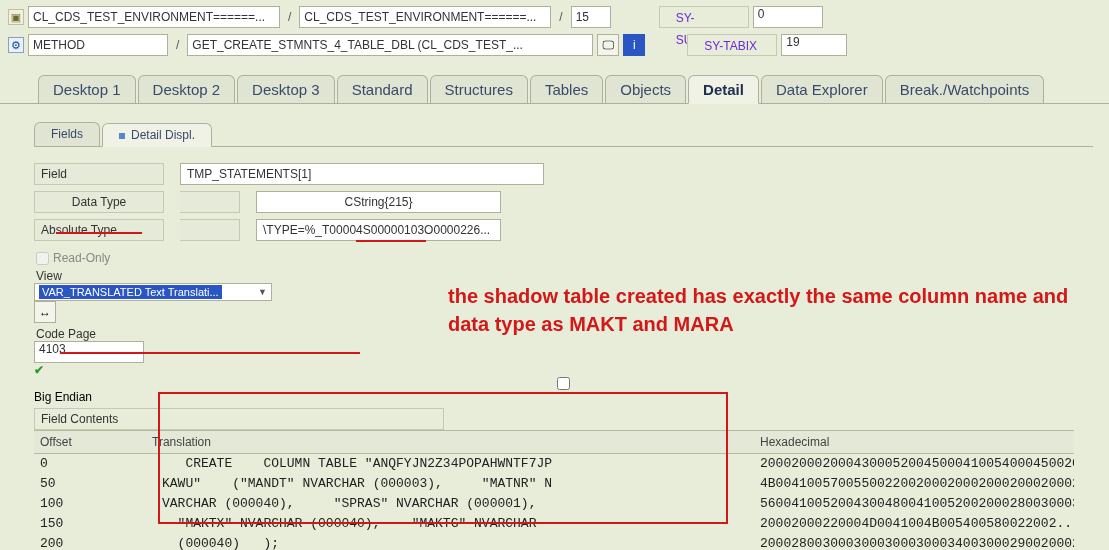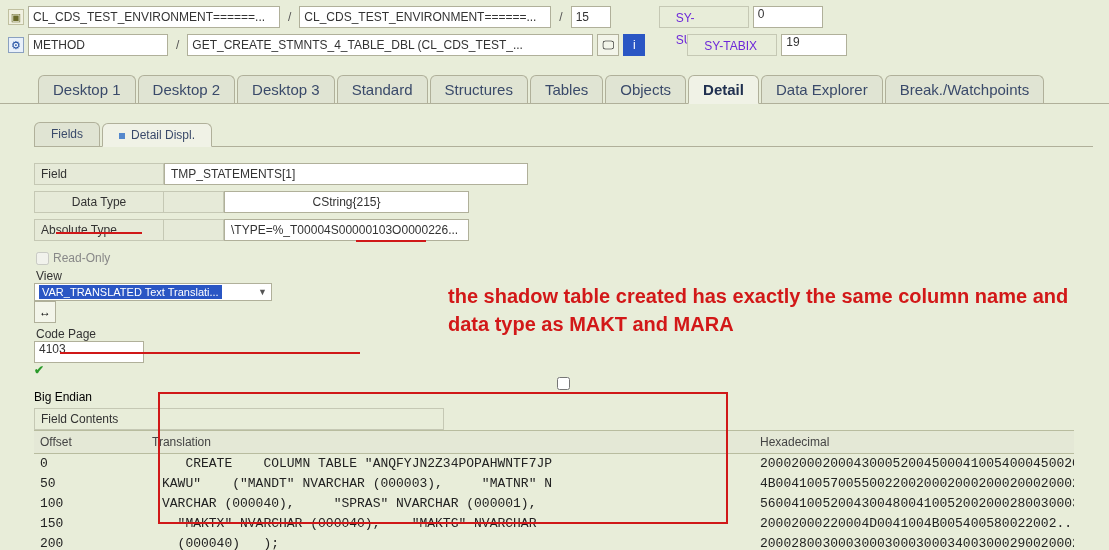--- a/index.html
+++ b/index.html
@@ -116,20 +116,21 @@
   .sub-tab .dot {
     display:inline-block;width:6px;height:6px;background:#5588cc;margin-right:6px;vertical-align:middle;
   }
   .form-grid {
     display: grid;
     grid-template-columns: 130px auto;
     row-gap: 3px;
     column-gap: 0;
     width: 440px;
     margin-bottom: 6px;
+    gap: 16px;
   }
   .form-label {
     background: #e6ead8;
     border: 1px solid #c5c8b4;
     padding: 3px 6px;
     color: #333;
   }
   .form-val {
     background: #fff;
     border: 1px solid #b0b09a;

